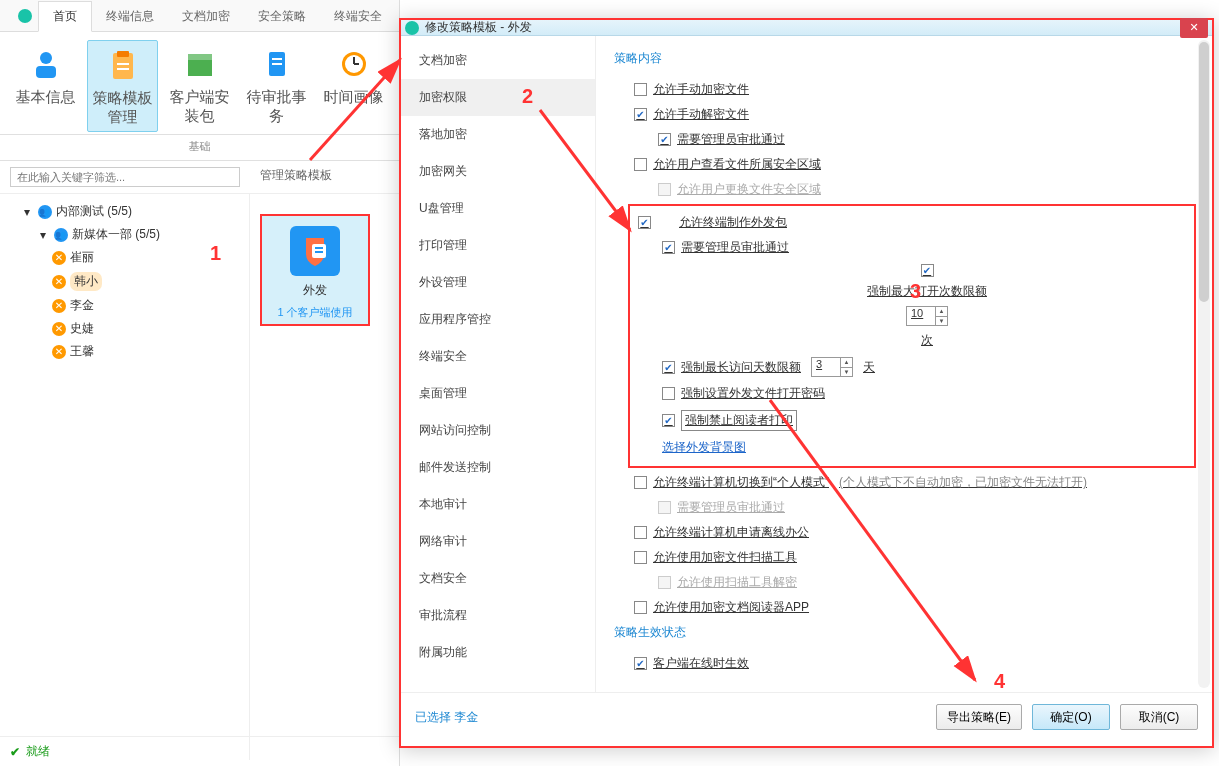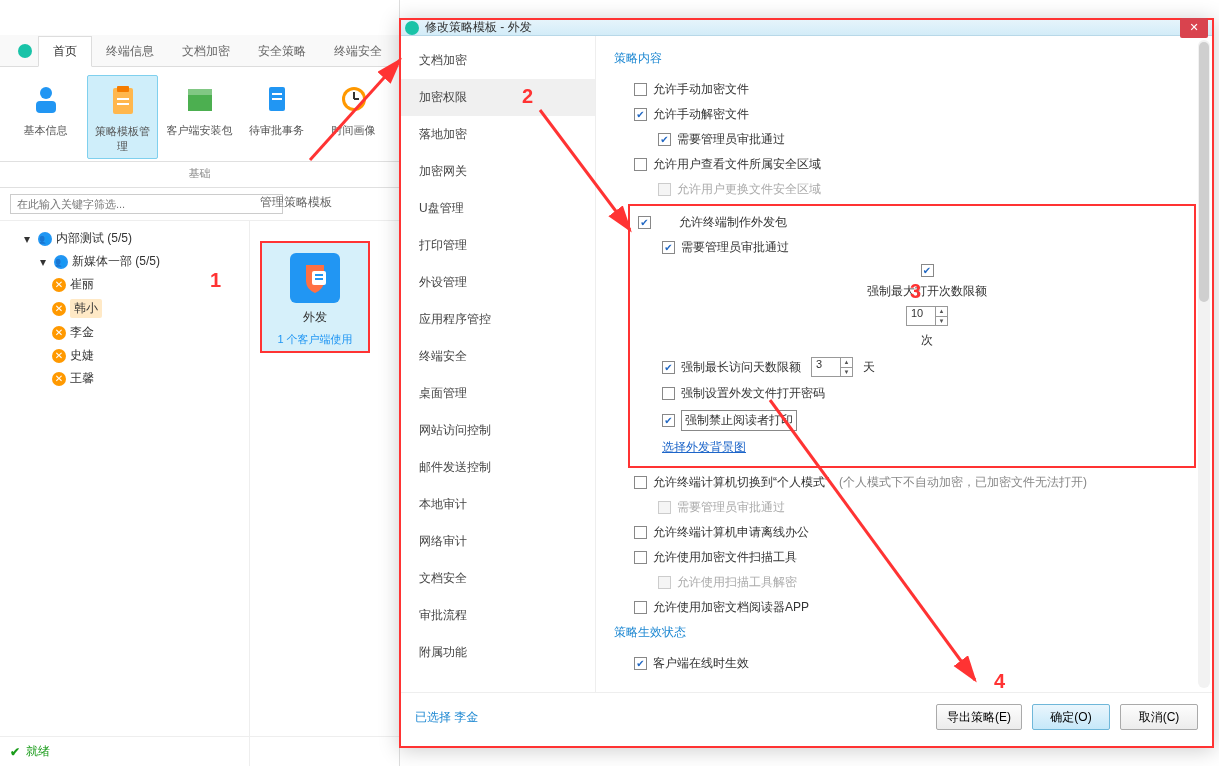--- a/index.html
+++ b/index.html
@@ -1,61 +1,61 @@
 <!DOCTYPE html>
 <html><head>
 <meta charset="utf-8">
 <style>
 * { box-sizing: border-box; margin: 0; padding: 0; font-family: "Microsoft YaHei", sans-serif; }
 body { background: #fff; font-size: 12px; color: #333; position: relative; width: 1219px; height: 766px; overflow: hidden; }
 
 
 .main-win { position: absolute; left: 0; top: 0; width: 400px; height: 766px; background: #fff; border-right: 1px solid #ddd; }
-.tabs { display: flex; border-bottom: 1px solid #ddd; padding-left: 12px; align-items: flex-end; height: 32px; background:#f9f9f9;margin-top:35px;}
+.tabs { display: flex; border-bottom: 1px solid #ddd; padding-left: 12px; align-items: flex-end; height: 32px; background:#f9f9f9;}
 .tab { padding: 6px 14px; color: #666; cursor: pointer; }
 .tab.active { background: #fff; border: 1px solid #ddd; border-bottom: 1px solid #fff; margin-bottom: -1px; color: #333; }
 .logo-dot { width:14px; height:14px; border-radius:50%; background:#19c3a8; margin: 0 6px 0 6px; align-self:center;}
 .ribbon { display: flex; padding: 8px 10px 2px; gap: 6px; border-bottom: 1px solid #e0e0e0; background:#fff;}
 .ribbon-item { width: 72px; text-align: center; padding: 4px 2px; cursor:pointer; border-radius:2px;}
 .ribbon-item.active { background: #cfeefa; border:1px solid #7fd0ee;}
 .ribbon-icon { width: 40px; height: 40px; margin: 0 auto 4px; display:flex; align-items:center; justify-content:center; }
-.ribbon-label { font-size: 11px; color:#555;}
+.ribbon-label { font-size: 15px; color:#555;}
 .ribbon-group-label { text-align:center; color:#888; font-size:11px; padding:4px 0 6px; border-bottom:1px solid #e0e0e0;}
 .search-row { padding: 6px 10px; border-bottom:1px solid #eee;}
-.search-input { width: 273px; border:1px solid #ccc; padding:3px 6px; font-size:11px; color:#999;}
+.search-input { width: 230px; border:1px solid #ccc; padding:3px 6px; font-size:11px; color:#999;}
 .content-split { display:flex; height: calc(100% - 200px);}
 .tree-panel { width: 250px; border-right:1px solid #eee; padding: 6px 4px; position:relative;}
 .template-panel { flex:1; padding:6px 10px;}
 .template-header { color:#666; padding:4px 0 8px; border-bottom:1px solid #eee;}
 .template-card { margin-top:14px; width:110px; border:2px solid #f33; padding:10px 4px 4px; background:#d6f0fa; text-align:center;}
 .card-icon { width:50px; height:50px; margin:0 auto 4px; background:#2196f3; border-radius:6px; display:flex; align-items:center; justify-content:center;}
 .card-title { font-size:12px; color:#333; margin-top:6px;}
 .card-sub { font-size:11px; color:#2196f3; margin-top:6px;}
 .tree ul { list-style:none; padding-left:16px;}
 .tree li { padding:3px 0; display:flex; align-items:center; gap:4px;}
 .tree .node-icon { width:14px; height:14px; display:inline-flex; align-items:center; justify-content:center;}
 .tree .user-icon { width:14px;height:14px;border-radius:50%; background:#f90; color:#fff; font-size:10px; display:inline-flex;align-items:center;justify-content:center;}
 .tree .grp-icon { width:14px;height:14px;border-radius:50%; background:#2196f3; color:#fff; font-size:9px; display:inline-flex;align-items:center;justify-content:center;}
-.tree li.selected > .item-bg { background:#ffe9c6; padding:1px 4px; border-radius:2px;}
+.tree li.selected > .item-bg { background:#ffe9c6; padding:1px 4px; border-radius:7px;}
 .statusbar { position:absolute; bottom:0; left:0; right:0; padding:6px 10px; color:#1a9c1a; display:flex; align-items:center; gap:6px; border-top:1px solid #eee;}
 .check-green { color:#1a9c1a; font-weight:bold;}
 
 
 .dialog { position:absolute; left:399px; top:18px; width:815px; height:730px; border:2px solid #f33; background:#fff; box-shadow:0 2px 20px rgba(0,0,0,.2);}
 .dlg-title { height:16px; background: linear-gradient(#e6f4fb,#d3ecf8); display:flex; align-items:center; padding:0 4px 0 4px; border-bottom:1px solid #b8d8e8;}
 .dlg-title-icon { width:14px;height:14px;border-radius:50%;background:#19c3a8; margin-right:6px;}
 .dlg-title-text { flex:1; font-size:12px; color:#333;}
 .dlg-close { width:28px;height:20px;background:#d9434e;border-radius:2px;color:#fff;display:flex;align-items:center;justify-content:center;cursor:pointer;font-size:11px;}
 .dlg-body { display:flex; height: calc(100% - 70px);}
 .dlg-nav { width:195px; border-right:1px solid #eee; padding:6px 0;}
 .dlg-nav-item { padding:10px 18px; cursor:pointer; color:#444;}
 .dlg-nav-item.active { background:#f0f0f0;}
 .dlg-content { flex:1; padding:10px 16px 10px 18px; overflow:auto; position:relative;}
 .section-title { color:#1e88d2; margin:4px 0 10px;}
-.chk-row { padding:4px 0 4px 20px; display:flex; align-items:center; gap:6px;}
+.chk-row { padding:4px 0 4px 20px; display:flex; align-items:center; gap:6px;text-decoration:underline;}
 .chk-row.indent1 { padding-left:44px;}
 .chk-row.disabled { color:#aaa;}
 .chk { width:13px;height:13px; border:1px solid #888; display:inline-flex; align-items:center; justify-content:center; background:#fff; font-size:10px; color:#2268c3;}
 .chk.checked::after { content:"✔"; }
 .chk.disabled { border-color:#ccc; background:#f5f5f5;}
 .num-input { width:42px; height:20px; border:1px solid #999; padding:0 14px 0 4px; font-size:11px; margin:0 4px; position:relative; display:inline-block;}
 .num-spinners { position:absolute; right:0; top:0; bottom:0; width:12px; border-left:1px solid #999; display:flex; flex-direction:column;}
 .num-spinners div { flex:1; font-size:6px; display:flex;align-items:center;justify-content:center; color:#555; border-bottom:1px solid #999;}
 .num-spinners div:last-child{border-bottom:none;}
 .link { color:#1e66c9; text-decoration:underline; cursor:pointer;}

